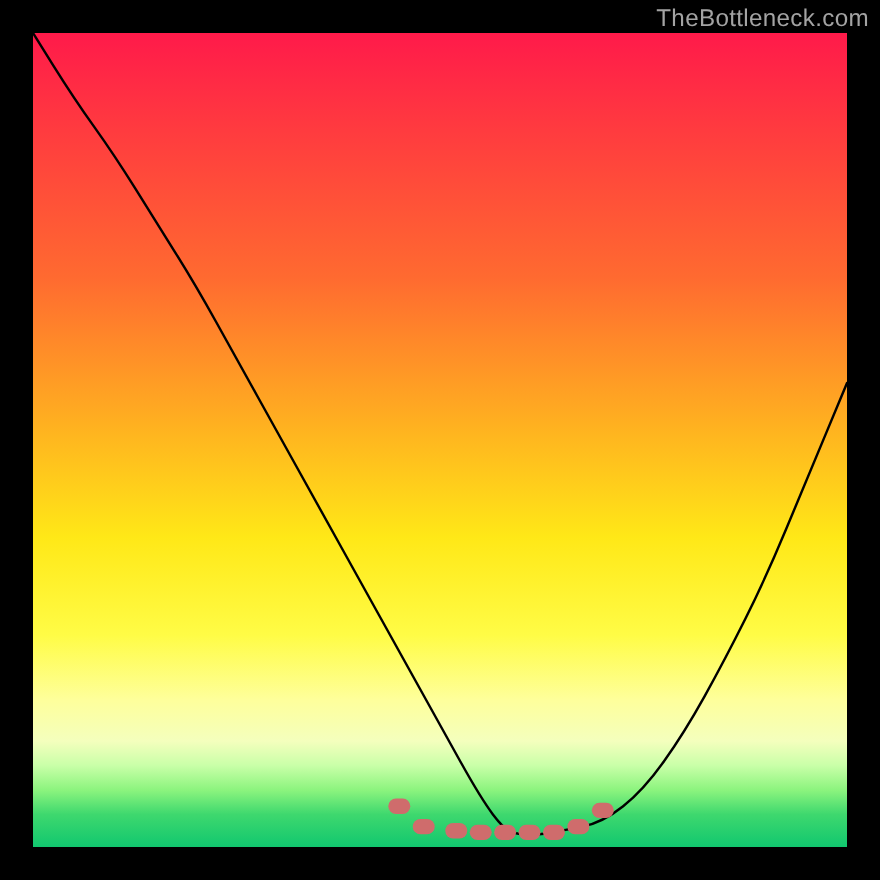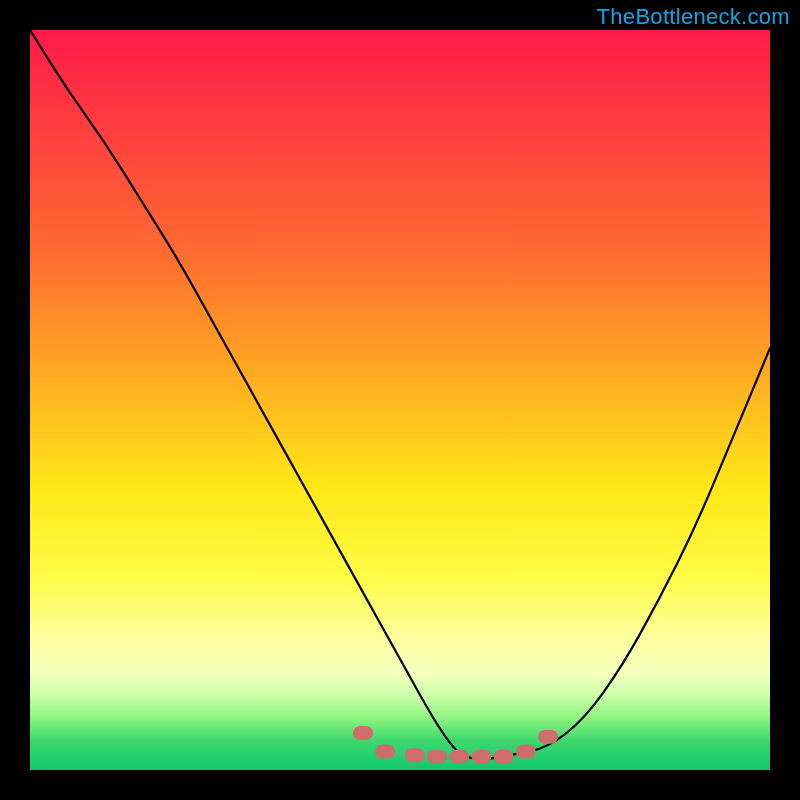--- a/index.html
+++ b/index.html
@@ -50,21 +50,21 @@
     position: absolute;
     left: 0;
     top: 0;
     width: 740px;
     height: 740px;
   }
   .watermark {
     position: absolute;
     top: 4px;
     right: 10px;
-    color: #0ea5e9;
+    color: #a3a3a3;
     font-size: 22px;
     font-weight: 500;
     letter-spacing: 0.3px;
     user-select: none;
   }
 </style>
 </head>
 <body>
 
 <div class="stage">

